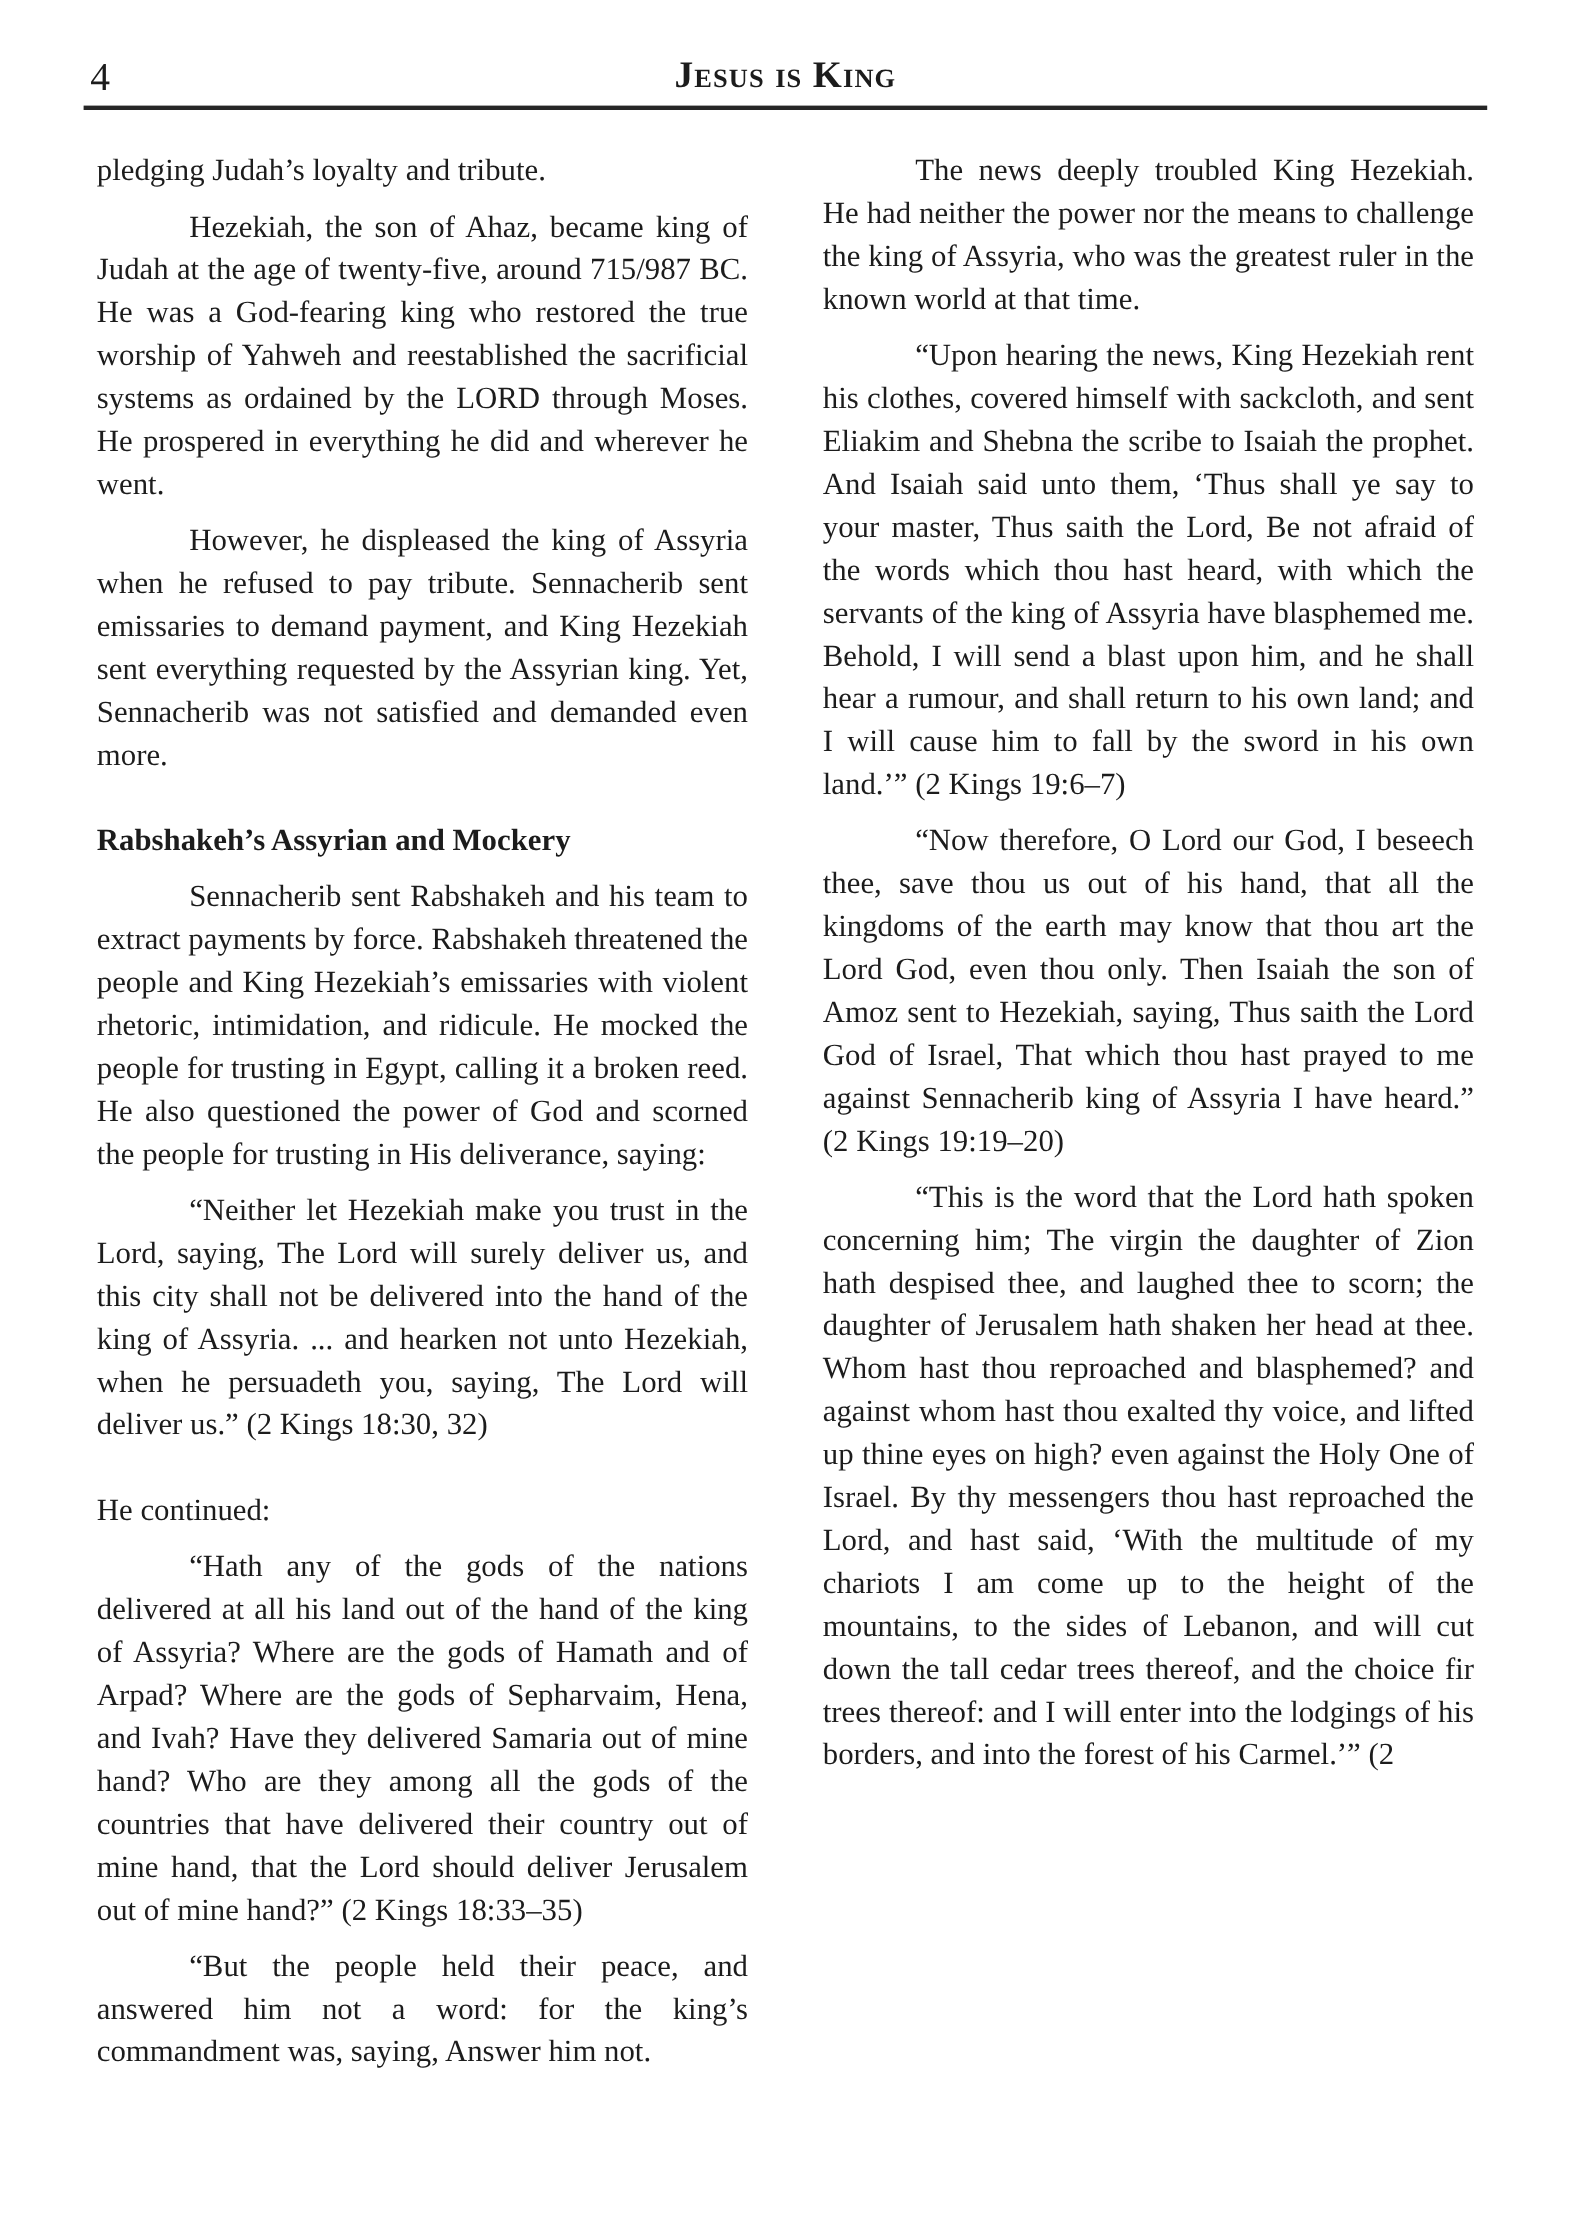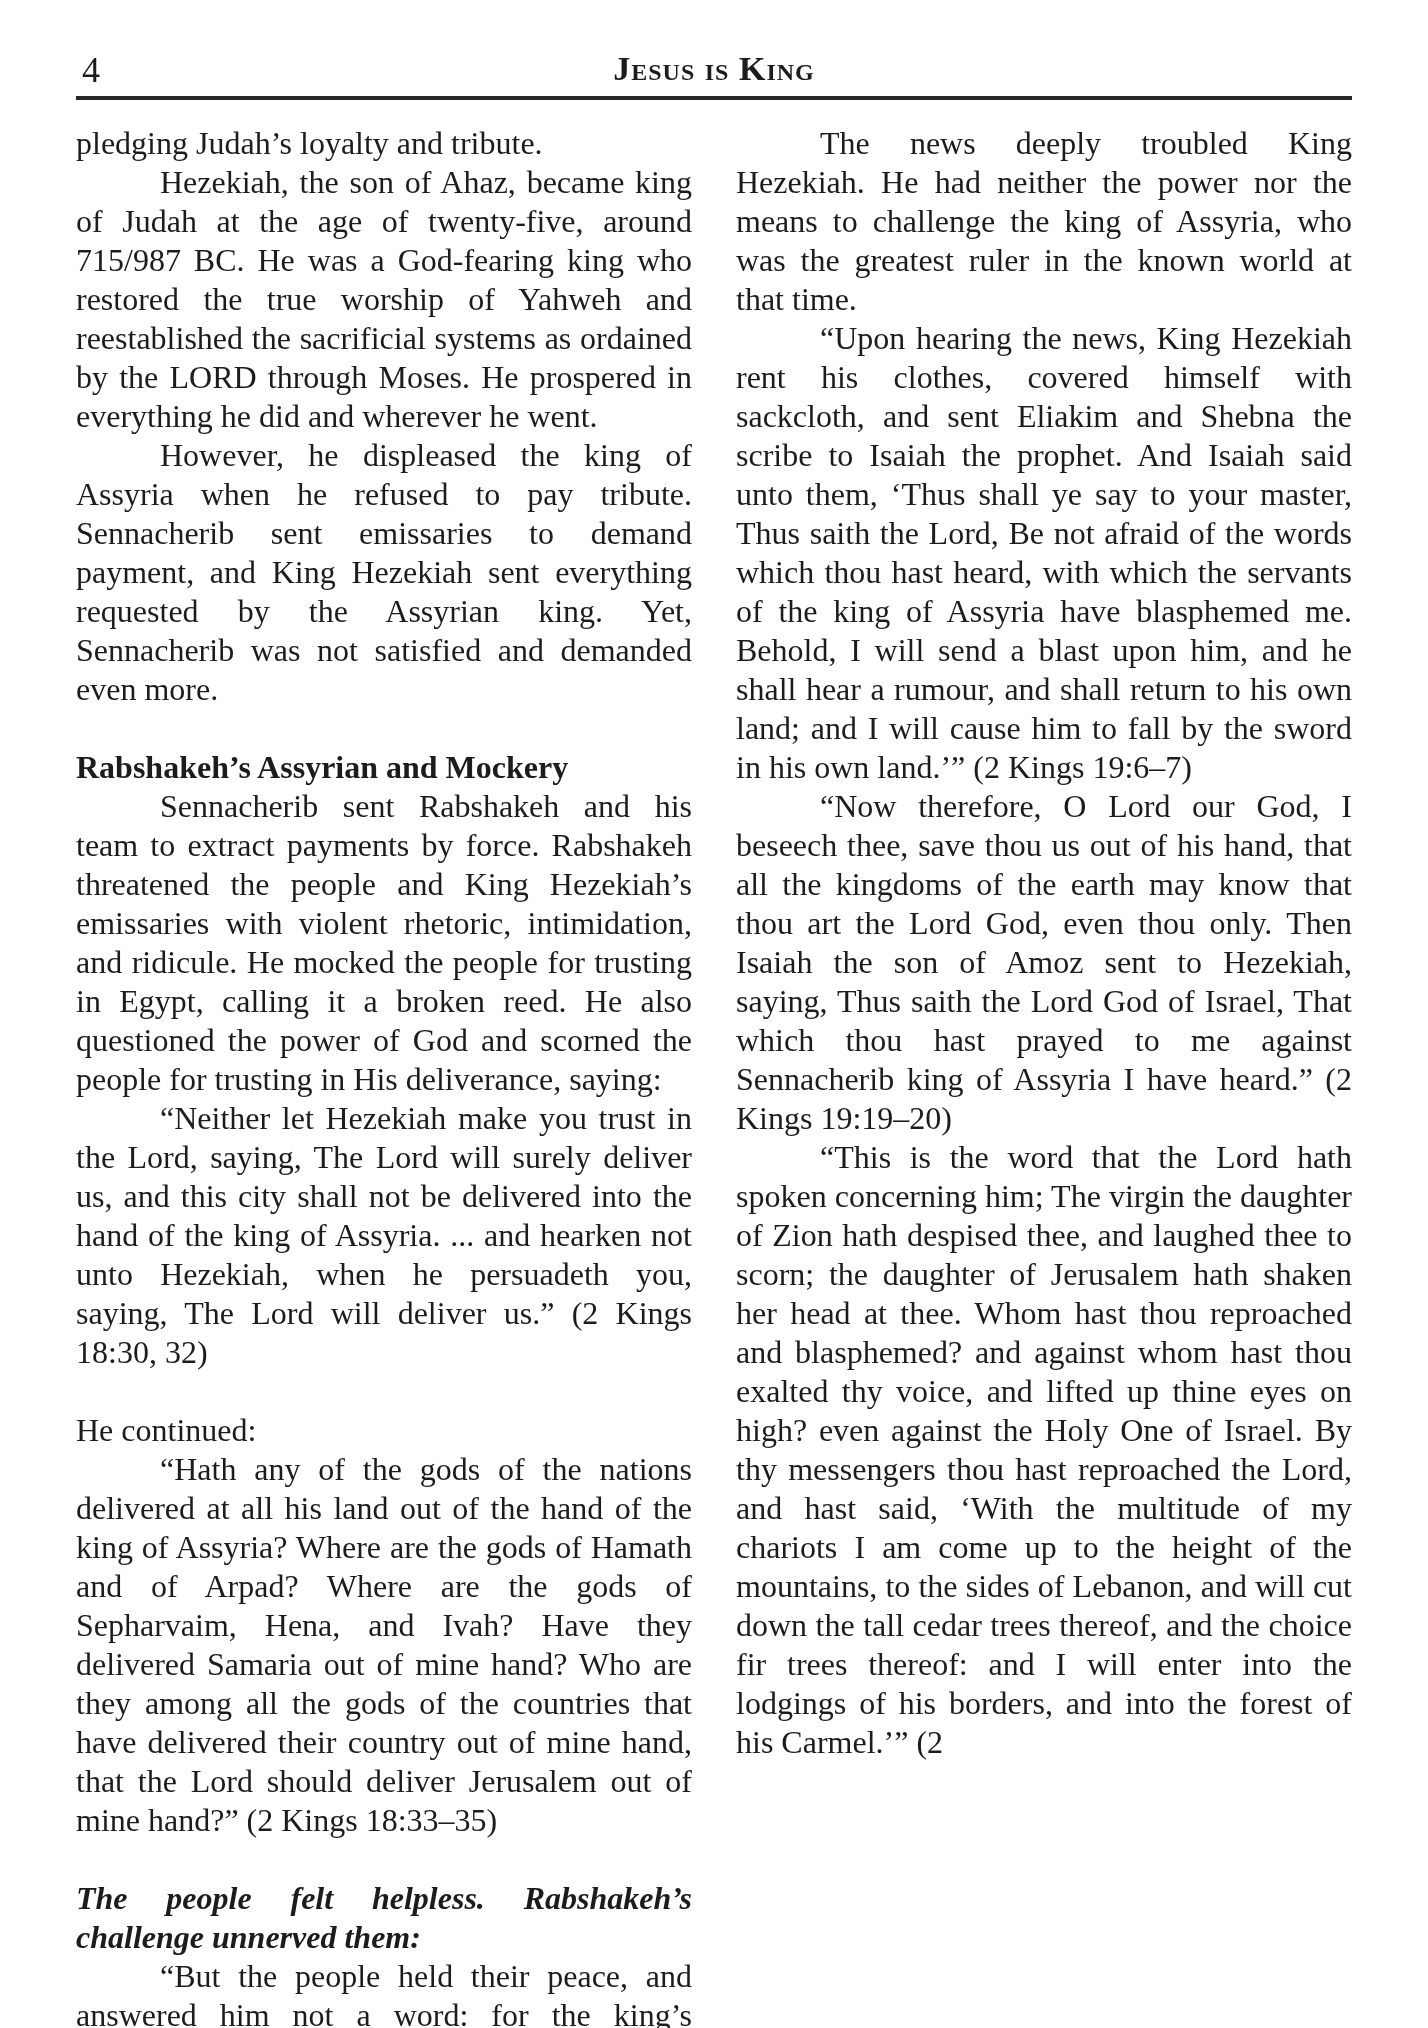--- a/index.html
+++ b/index.html
@@ -51,22 +51,22 @@
   .columns {
     display: flex;
     gap: 44px;
     margin-top: 24px;
   }
   .col {
     flex: 1 1 0;
     min-width: 0;
   }
   .col p {
-    margin: 0;
-    font-size: 32px;
+    margin: 12px;
+    font-size: 28px;
     line-height: 39px;
     text-align: justify;
   }
   .col p.body-indent {
     text-indent: 84px;
   }
   .col p.heading {
     font-weight: bold;
   }
   .col p.heading-italic {
@@ -89,21 +89,20 @@
   <main class="columns">
     <section class="col">
         <p class="body">pledging Judah’s loyalty and tribute.</p>
         <p class="body-indent">Hezekiah, the son of Ahaz, became king of Judah at the age of twenty-five, around 715/987 BC. He was a God-fearing king who restored the true worship of Yahweh and reestablished the sacrificial systems as ordained by the LORD through Moses. He prospered in everything he did and wherever he went.</p>
         <p class="body-indent">However, he displeased the king of Assyria when he refused to pay tribute. Sennacherib sent emissaries to demand payment, and King Hezekiah sent everything requested by the Assyrian king. Yet, Sennacherib was not satisfied and demanded even more.</p>
         <p class="heading gap">Rabshakeh’s Assyrian and Mockery</p>
         <p class="body-indent">Sennacherib sent Rabshakeh and his team to extract payments by force. Rabshakeh threatened the people and King Hezekiah’s emissaries with violent rhetoric, intimidation, and ridicule. He mocked the people for trusting in Egypt, calling it a broken reed. He also questioned the power of God and scorned the people for trusting in His deliverance, saying:</p>
         <p class="body-indent">“Neither let Hezekiah make you trust in the Lord, saying, The Lord will surely deliver us, and this city shall not be delivered into the hand of the king of Assyria. ... and hearken not unto Hezekiah, when he persuadeth you, saying, The Lord will deliver us.” (2 Kings 18:30, 32)</p>
         <p class="body gap">He continued:</p>
         <p class="body-indent">“Hath any of the gods of the nations delivered at all his land out of the hand of the king of Assyria? Where are the gods of Hamath and of Arpad? Where are the gods of Sepharvaim, Hena, and Ivah? Have they delivered Samaria out of mine hand? Who are they among all the gods of the countries that have delivered their country out of mine hand, that the Lord should deliver Jerusalem out of mine hand?” (2 Kings 18:33–35)</p>
-        <p class="heading-italic gap">The people felt helpless. Rabshakeh’s challenge unnerved them:</p>
         <p class="body-indent">“But the people held their peace, and answered him not a word: for the king’s commandment was, saying, Answer him not.</p>
       </section>
     <section class="col">
         <p class="body-indent">The news deeply troubled King Hezekiah. He had neither the power nor the means to challenge the king of Assyria, who was the greatest ruler in the known world at that time.</p>
         <p class="body-indent">“Upon hearing the news, King Hezekiah rent his clothes, covered himself with sackcloth, and sent Eliakim and Shebna the scribe to Isaiah the prophet. And Isaiah said unto them, ‘Thus shall ye say to your master, Thus saith the Lord, Be not afraid of the words which thou hast heard, with which the servants of the king of Assyria have blasphemed me. Behold, I will send a blast upon him, and he shall hear a rumour, and shall return to his own land; and I will cause him to fall by the sword in his own land.’” (2 Kings 19:6–7)</p>
         <p class="body-indent">“Now therefore, O Lord our God, I beseech thee, save thou us out of his hand, that all the kingdoms of the earth may know that thou art the Lord God, even thou only. Then Isaiah the son of Amoz sent to Hezekiah, saying, Thus saith the Lord God of Israel, That which thou hast prayed to me against Sennacherib king of Assyria I have heard.” (2 Kings 19:19–20)</p>
         <p class="body-indent">“This is the word that the Lord hath spoken concerning him; The virgin the daughter of Zion hath despised thee, and laughed thee to scorn; the daughter of Jerusalem hath shaken her head at thee. Whom hast thou reproached and blasphemed? and against whom hast thou exalted thy voice, and lifted up thine eyes on high? even against the Holy One of Israel. By thy messengers thou hast reproached the Lord, and hast said, ‘With the multitude of my chariots I am come up to the height of the mountains, to the sides of Lebanon, and will cut down the tall cedar trees thereof, and the choice fir trees thereof: and I will enter into the lodgings of his borders, and into the forest of his Carmel.’” (2</p>
       </section>
   </main>
 </div>

